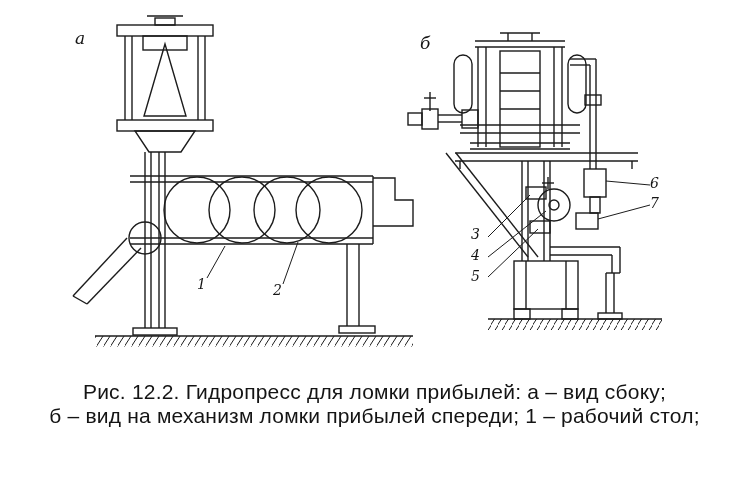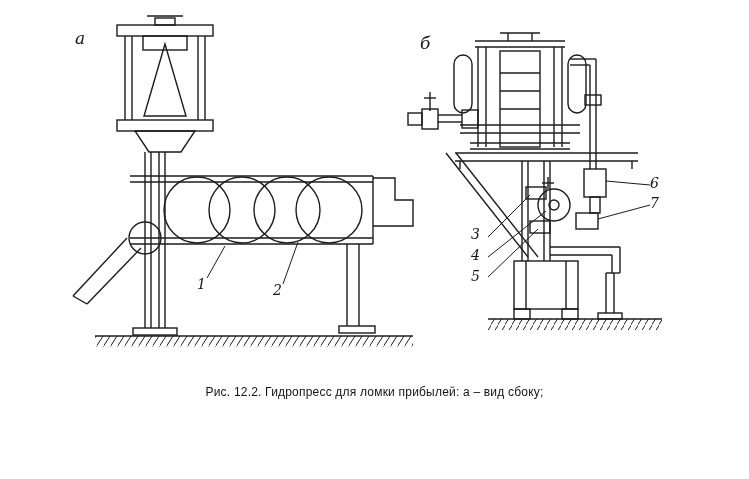--- a/index.html
+++ b/index.html
@@ -23,21 +23,21 @@
     position:absolute;
     font-family:"DejaVu Serif",serif;
     font-style:italic;
     font-size:14px;
     color:#151515;
   }
   .caption{
     position:absolute;
     left:0;right:0;top:380px;
     text-align:center;
-    font-size:12px;
+    font-size:21px;
     line-height:24px;
     color:#141414;
     letter-spacing:.2px;
   }
   .caption div{white-space:nowrap;}
 </style>
 </head>
 <body>
 
 <div class="page">
@@ -242,15 +242,16 @@
   <span class="callout" style="left:197px;top:276px">1</span>
   <span class="callout" style="left:273px;top:282px">2</span>
   <span class="callout" style="left:471px;top:226px">3</span>
   <span class="callout" style="left:471px;top:247px">4</span>
   <span class="callout" style="left:471px;top:268px">5</span>
   <span class="callout" style="left:650px;top:175px">6</span>
   <span class="callout" style="left:650px;top:195px">7</span>
 
   <div class="caption">
     <div>Рис. 12.2. Гидропресс для ломки прибылей: а – вид сбоку;</div>
+    <div>б – вид на механизм ломки прибылей спереди; 1 – рабочий стол;</div>
   </div>
 
 </div>
 
 </body></html>

